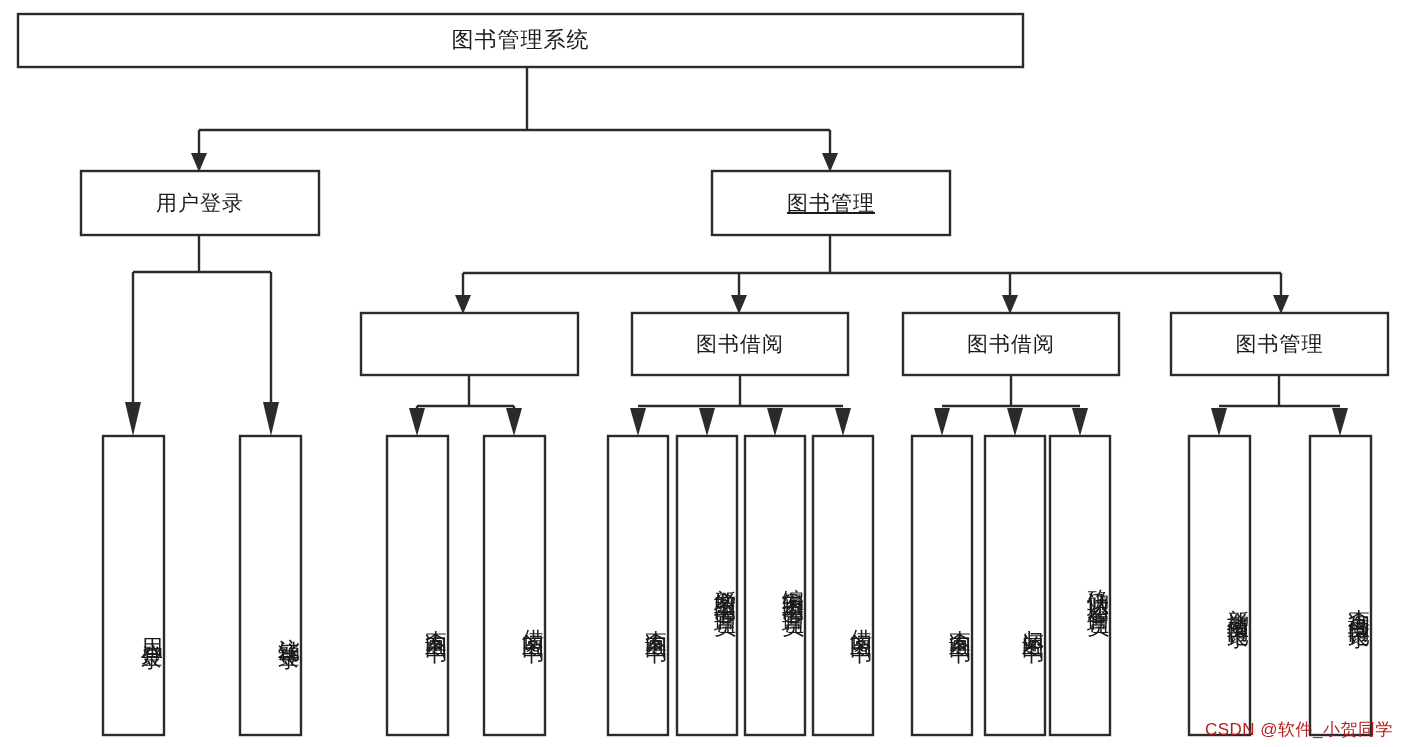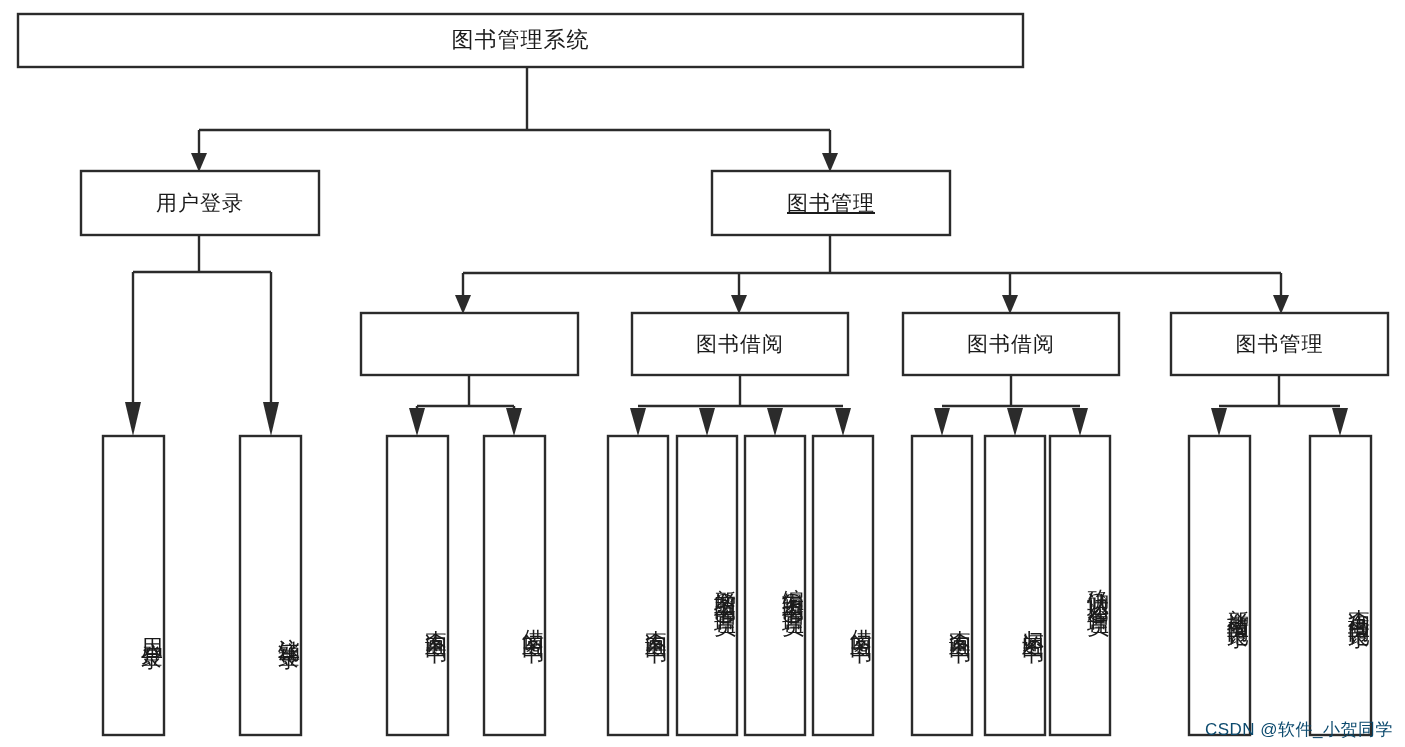--- a/index.html
+++ b/index.html
@@ -66,21 +66,21 @@
     align-items: flex-start;
     justify-content: center;
     padding-top: 6px;
     line-height: 1.05;
   }
   .watermark {
     position: absolute;
     right: 12px;
     bottom: 6px;
     font-size: 17px;
-    color: #0c4a6e;
+    color: #b91c1c;
     font-family: "Liberation Sans", "DejaVu Sans", sans-serif;
     letter-spacing: 0.5px;
     white-space: nowrap;
   }
 </style>
 </head>
 <body>
 
 <div id="diagram-canvas">
 

